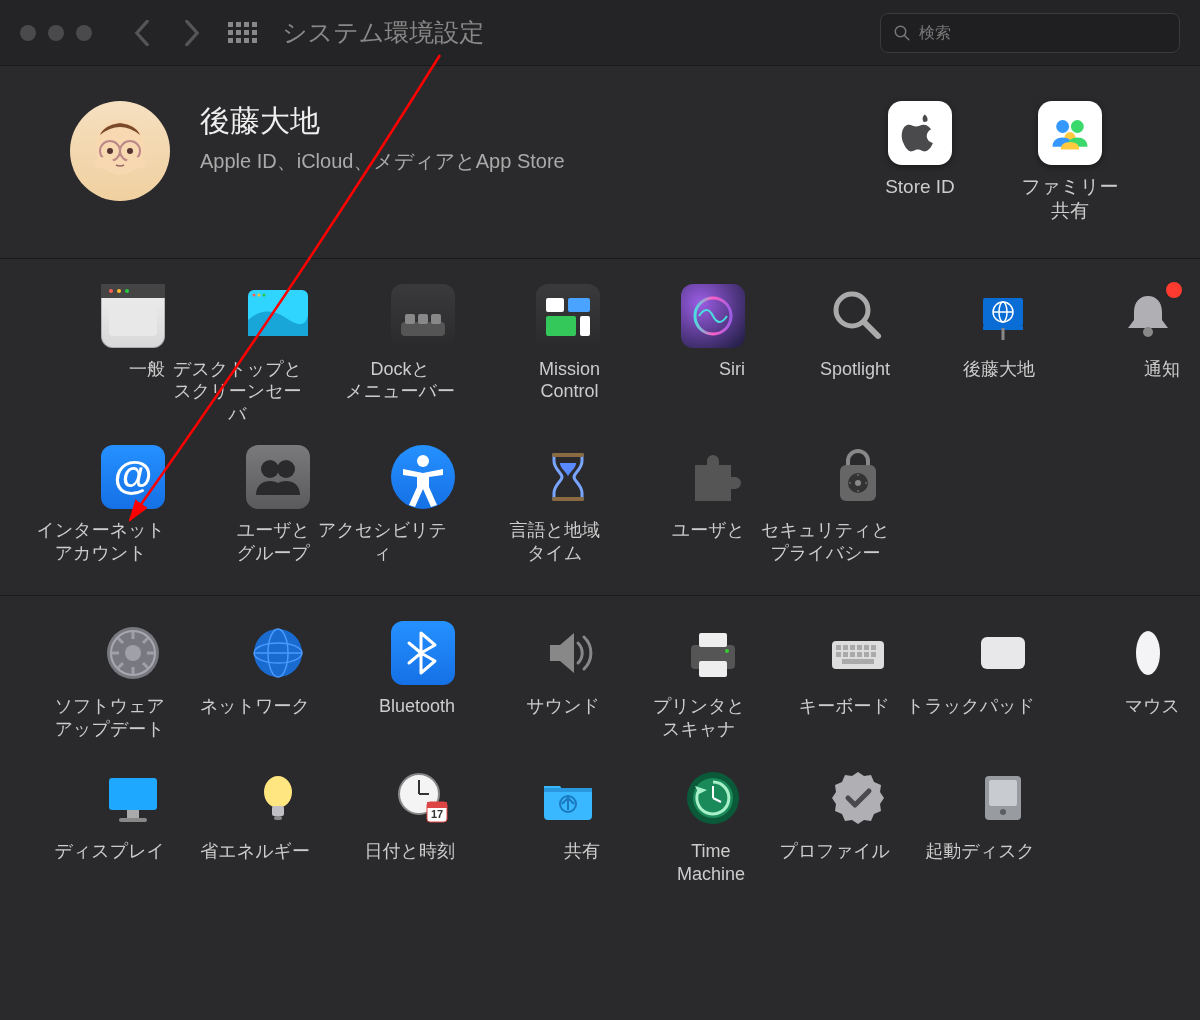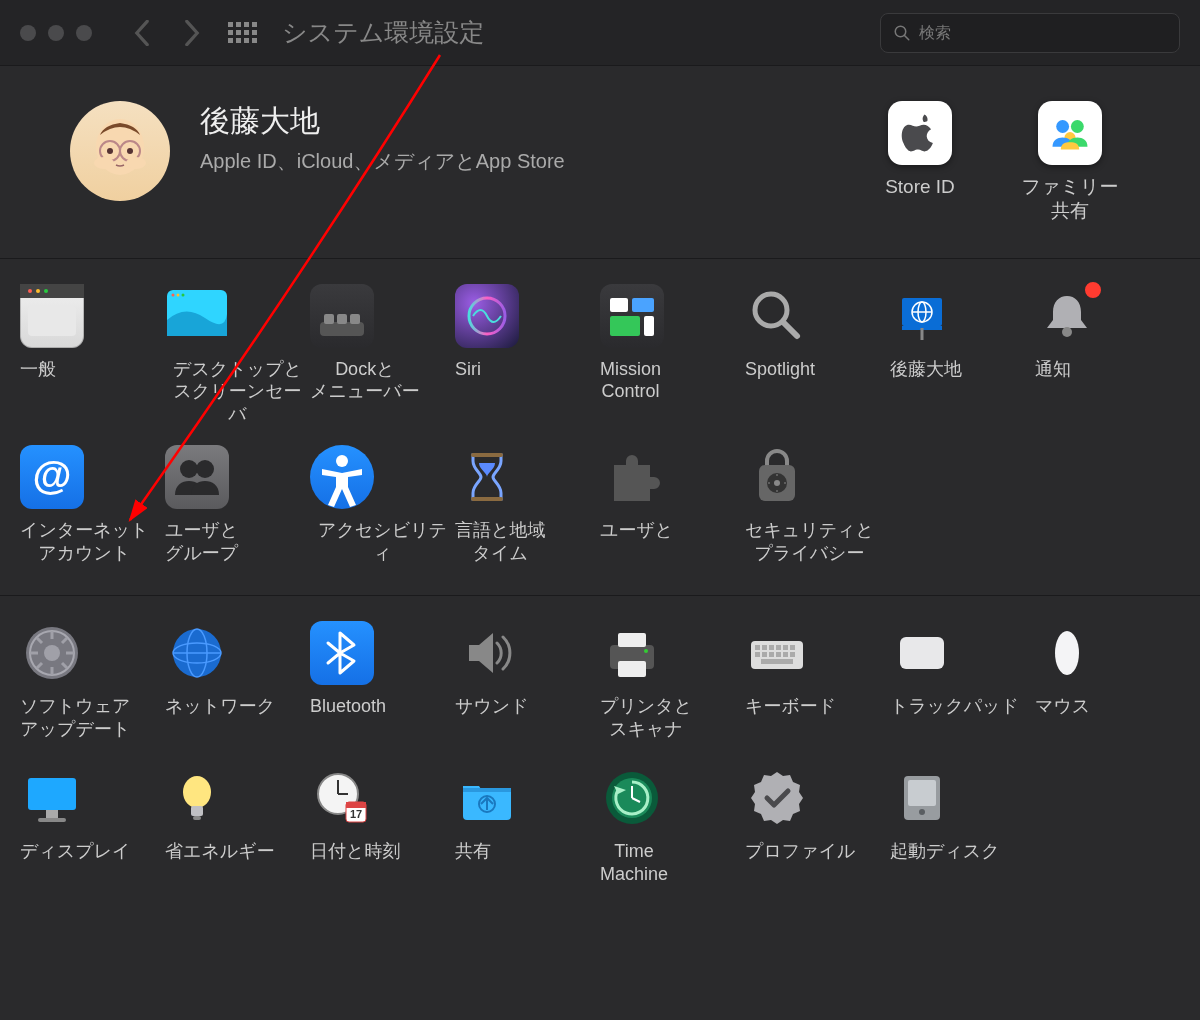--- a/index.html
+++ b/index.html
@@ -88,21 +88,21 @@
 .section {
   padding: 25px 20px 30px;
   border-bottom: 1px solid #1a1a1c;
 }
 .icon-grid {
   display: grid;
   grid-template-columns: repeat(8, 1fr);
   gap: 15px 0;
 }
 .cell {
-  display: flex; flex-direction: column; align-items: flex-start;
+  display: flex; flex-direction: column; align-items: flex-end;
   text-align: center;
   cursor: pointer;
 }
 .icon-box {
   width: 64px; height: 64px;
   margin-bottom: 10px;
   display: flex; align-items: center; justify-content: center;
   border-radius: 12px;
   position: relative;
 }
@@ -253,46 +253,46 @@
             <rect x="10" y="38" width="44" height="14" rx="4" fill="#555"></rect>
             <rect x="14" y="30" width="10" height="10" rx="2" fill="#888"></rect>
             <rect x="27" y="30" width="10" height="10" rx="2" fill="#888"></rect>
             <rect x="40" y="30" width="10" height="10" rx="2" fill="#888"></rect>
           </svg>
       </div>
       <div class="cell-label">Dockと
 メニューバー</div>
     </div>
     <div class="cell">
+      <div class="icon-box bg-darkgrey">
+        <svg viewBox="0 0 64 64">
+            <rect x="10" y="14" width="18" height="14" rx="2" fill="#fff"></rect>
+            <rect x="32" y="14" width="22" height="14" rx="2" fill="#4aa3ff"></rect>
+            <rect x="10" y="32" width="30" height="20" rx="2" fill="#34c759"></rect>
+            <rect x="44" y="32" width="10" height="20" rx="2" fill="#fff"></rect>
+          </svg>
+      </div>
+      <div class="cell-label">Mission
+Control</div>
+    </div>
+    <div class="cell">
       <div class="icon-box" style="background:radial-gradient(circle at 30% 30%,#9b5de5,#1a1a3a);">
         <svg viewBox="0 0 64 64">
             <circle cx="32" cy="32" r="18" fill="none" stroke="url(#sg)" stroke-width="3"></circle>
             <defs>
               <linearGradient id="sg">
                 <stop offset="0" stop-color="#4adede"></stop>
                 <stop offset=".5" stop-color="#ff5ec4"></stop>
                 <stop offset="1" stop-color="#9b5de5"></stop>
               </linearGradient>
             </defs>
             <path d="M18 32 Q26 20 32 32 T46 32" stroke="#4adede" stroke-width="2" fill="none"></path>
           </svg>
       </div>
       <div class="cell-label">Siri</div>
-    </div>
-    <div class="cell">
-      <div class="icon-box bg-darkgrey">
-        <svg viewBox="0 0 64 64">
-            <rect x="10" y="14" width="18" height="14" rx="2" fill="#fff"></rect>
-            <rect x="32" y="14" width="22" height="14" rx="2" fill="#4aa3ff"></rect>
-            <rect x="10" y="32" width="30" height="20" rx="2" fill="#34c759"></rect>
-            <rect x="44" y="32" width="10" height="20" rx="2" fill="#fff"></rect>
-          </svg>
-      </div>
-      <div class="cell-label">Mission
-Control</div>
     </div>
     <div class="cell">
       <div class="icon-box">
         <svg viewBox="0 0 64 64">
             <circle cx="26" cy="26" r="16" fill="none" stroke="#aaa" stroke-width="5"></circle>
             <line x1="38" y1="38" x2="52" y2="52" stroke="#aaa" stroke-width="6" stroke-linecap="round"></line>
           </svg>
       </div>
       <div class="cell-label">Spotlight</div>
     </div>

